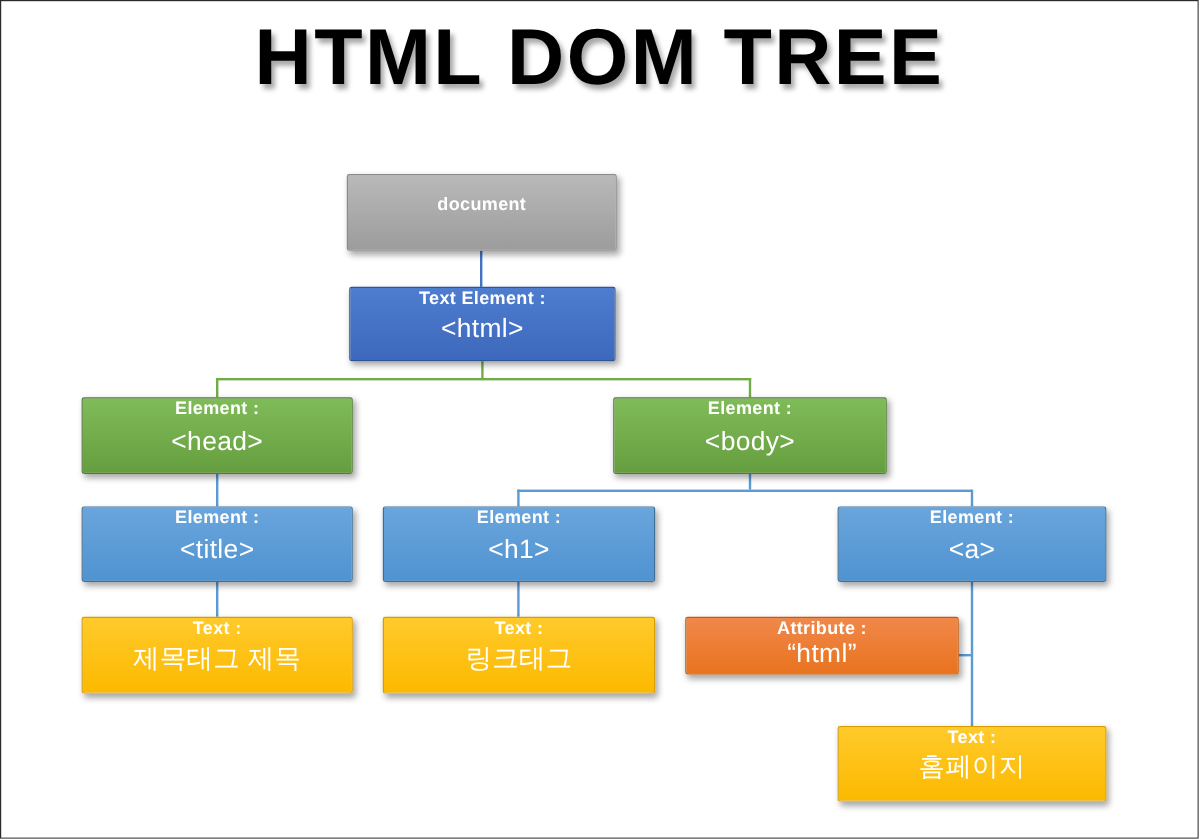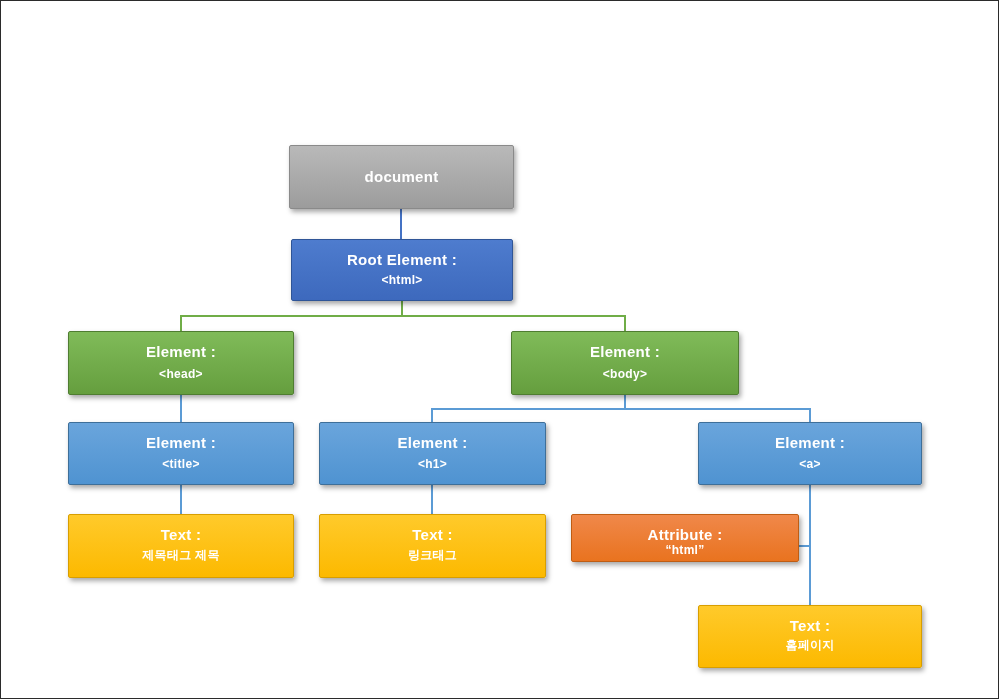--- a/index.html
+++ b/index.html
@@ -8,45 +8,46 @@
     background:#ffffff; border:1px solid #2b2b2b; overflow:hidden;
   }
   .main-title {
     position:absolute; left:0; top:8px; width:100%;
     text-align:center; font-size:66px; font-weight:900; letter-spacing:2px;
     color:#000000; text-shadow:3px 4px 4px rgba(0,0,0,0.35);
   }
   .node {
     position:absolute; display:flex; flex-direction:column;
     justify-content:space-between; align-items:center;
-    padding:11px 6px 13px 6px; box-sizing:border-box;
+    padding:0 6px 13px 6px; box-sizing:border-box;
     border-radius:2px; color:#ffffff; text-align:center;
     box-shadow:2px 3px 5px rgba(0,0,0,0.35);
   }
   .node.single { justify-content:center; }
   .node .l1 { font-size:15px; font-weight:bold; letter-spacing:0.3px; }
-  .node .l2 { font-size:12px; font-weight:bold; letter-spacing:0.3px;text-align:right; }
+  .node .l2 { font-size:22px; font-weight:normal; letter-spacing:0.3px;text-align:right; }
   .c-gray  { background:linear-gradient(to bottom,#b9b9b9,#9c9c9c); border:1px solid #8a8a8a; }
   .c-dblue { background:linear-gradient(to bottom,#4e7cce,#3d69bd); border:1px solid #2f5597; }
   .c-green { background:linear-gradient(to bottom,#80bb59,#659e3e); border:1px solid #4f7d31; }
   .c-lblue { background:linear-gradient(to bottom,#6aa5dc,#4f93d1); border:1px solid #3e6f99; }
   .c-yellow{ background:linear-gradient(to bottom,#ffca2b,#fcb900); border:1px solid #d89e00; color:#ffffff; }
   .c-orange{ background:linear-gradient(to bottom,#f0884a,#e9731f); border:1px solid #bf5d13; }
   .conn { position:absolute; }
   .conn.v { width:2px; }
   .conn.h { height:2px; }
   .ln-blue  { background:#4472c4; }
   .ln-green { background:#70ad47; }
   .ln-lblue { background:#5b9bd5; }
 </style>
 </head>
 <body>
 
 <div class="canvas">
 
+  <div class="main-title">HTML DOM TREE</div>
 
   <div class="conn v ln-blue" style="left:399px;top:208px;height:30px;"></div>
 
   <div class="conn v ln-green" style="left:400px;top:300px;height:14px;"></div>
   <div class="conn h ln-green" style="left:179px;top:314px;width:446px;"></div>
   <div class="conn v ln-green" style="left:179px;top:314px;height:16px;"></div>
   <div class="conn v ln-green" style="left:623px;top:314px;height:16px;"></div>
 
   <div class="conn v ln-lblue" style="left:179px;top:394px;height:27px;"></div>
 
@@ -59,21 +60,21 @@
   <div class="conn v ln-lblue" style="left:430px;top:484px;height:29px;"></div>
 
   <div class="conn v ln-lblue" style="left:808px;top:484px;height:120px;"></div>
   <div class="conn h ln-lblue" style="left:798px;top:544px;width:11px;"></div>
 
   <div class="node single c-gray" style="left:288px;top:144px;width:225px;height:64px;">
     <div class="l1">document</div>
   </div>
 
   <div class="node c-dblue" style="left:290px;top:238px;width:222px;height:62px;">
-    <div class="l1">Root Element :</div>
+    <div class="l1">Text Element :</div>
     <div class="l2">&lt;html&gt;</div>
   </div>
 
   <div class="node c-green" style="left:67px;top:330px;width:226px;height:64px;">
     <div class="l1">Element :</div>
     <div class="l2">&lt;head&gt;</div>
   </div>
 
   <div class="node c-green" style="left:510px;top:330px;width:228px;height:64px;">
     <div class="l1">Element :</div>

